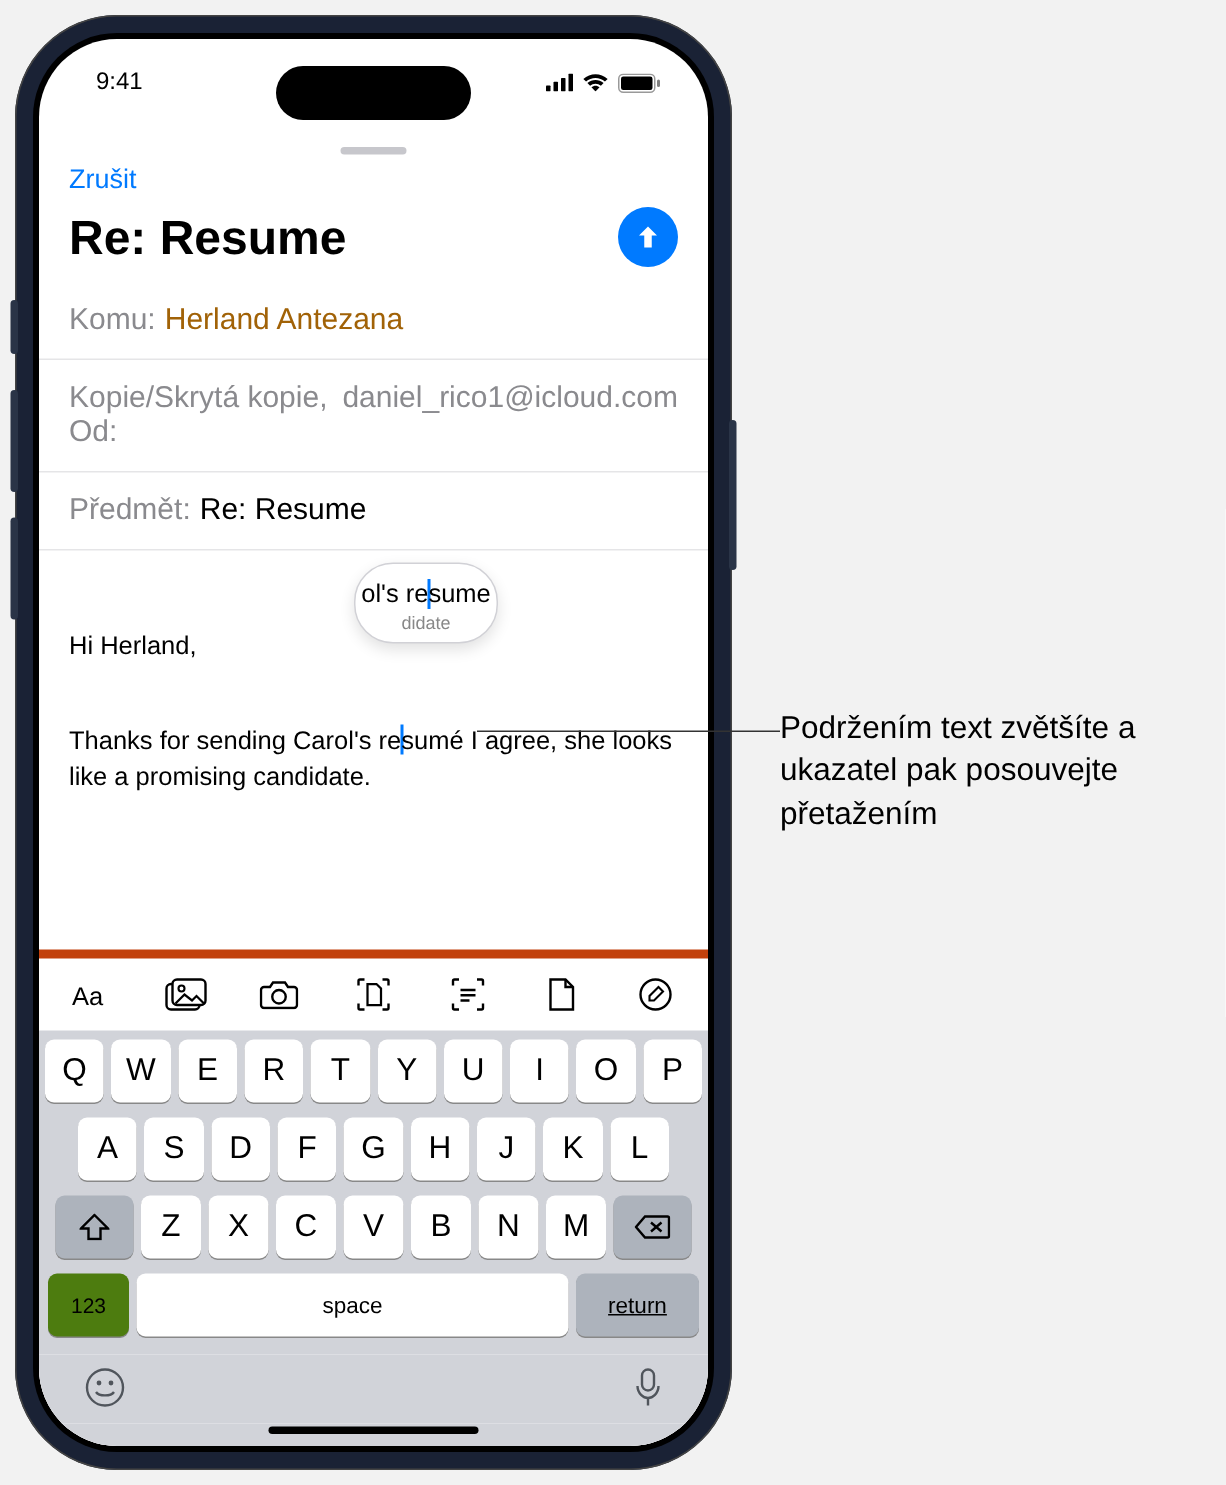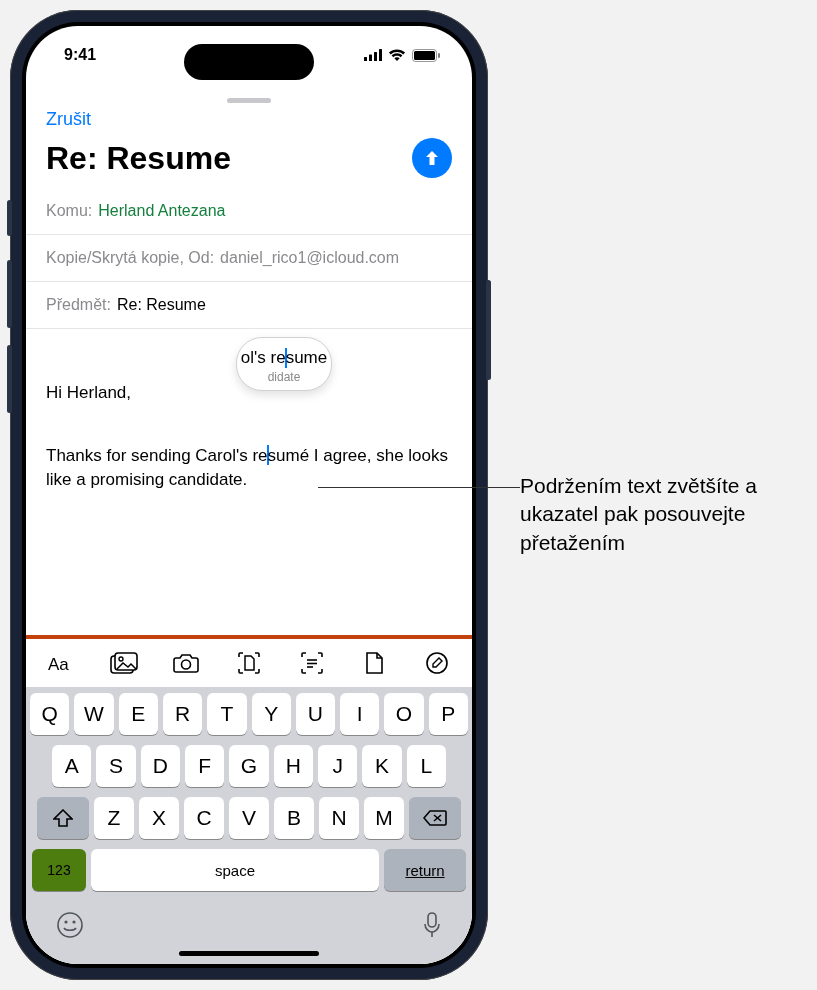--- a/index.html
+++ b/index.html
@@ -55,21 +55,21 @@
     border-radius: 20px;
     z-index: 10;
   }
   .status-bar {
     height: 58px;
     display:flex;
     justify-content:space-between;
     align-items:center;
     padding: 0 32px 0 38px;
     font-size: 16px;
-    font-weight: 700;
+    font-weight: 400;
     flex-shrink:0;
   }
   .status-icons { display:flex; gap:6px; align-items:center; }
   .compose-area {
     flex:1;
     background:#fff;
     border-top-left-radius: 12px;
     border-top-right-radius: 12px;
     display:flex;
     flex-direction:column;
@@ -97,26 +97,26 @@
   }
   .send-btn {
     width:40px; height:40px;
     background:#007aff;
     border-radius:50%;
     display:flex; align-items:center; justify-content:center;
   }
   .field-row {
     padding: 14px 20px;
     border-bottom: 1px solid #e5e5e7;
-    font-size: 16px;
+    font-size: 20px;
     display:flex;
     gap:6px;
   }
   .field-label { color:#8a8a8e; }
-  .field-link { color:#15803d; }
+  .field-link { color:#a16207; }
   .field-value { color:#8a8a8e; }
   .body-area {
     padding: 20px;
     font-size: 17px;
     line-height: 1.45;
     color:#000;
     position:relative;
     flex:1;
   }
   .body-p1 { margin-bottom: 38px; margin-top: 32px; }
@@ -147,21 +147,21 @@
     padding-top:4px;
   }
   .loupe-line1 { white-space:nowrap; display:flex; align-items:center;}
   .loupe-line2 { font-size:12px; color:#888; margin-top:-2px;}
   .kb-toolbar {
     display:flex;
     justify-content: space-around;
     align-items:center;
     padding: 8px 4px;
     background:#fff;
-    border-top:4px solid #c2410c;
+    border-top:6px solid #c2410c;
   }
   .kb-toolbar .tbtn { width:32px; height:32px; display:flex; align-items:center; justify-content:center; }
   .keyboard {
     background:#d1d3d9;
     padding: 6px 4px 4px;
   }
   .krow { display:flex; justify-content:center; gap:5px; margin-bottom:10px; }
   .key {
     background:#fff;
     border-radius:6px;

